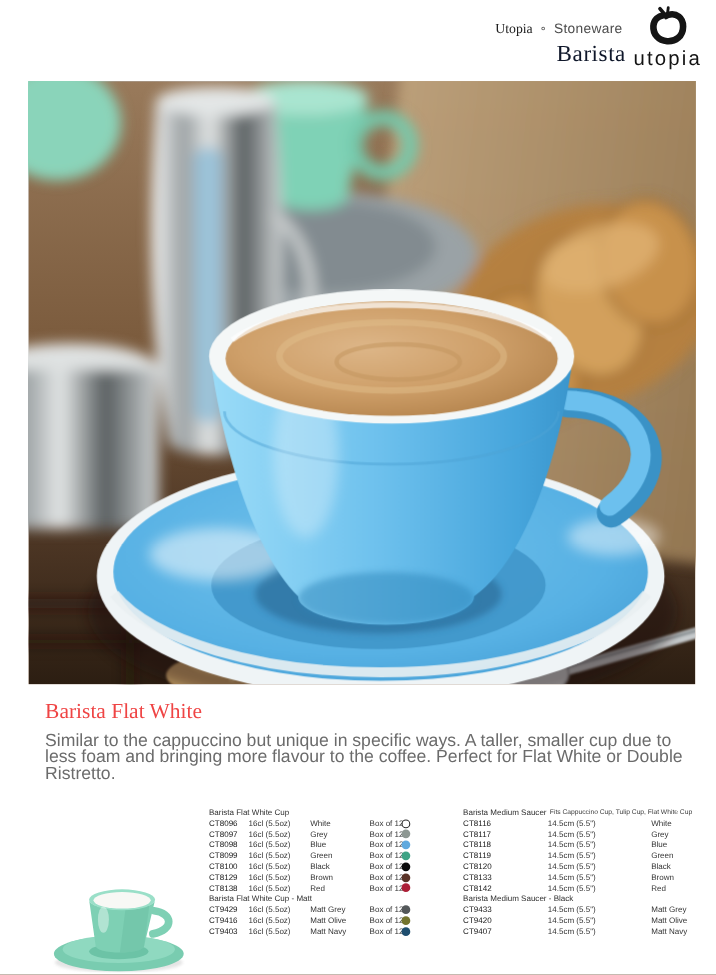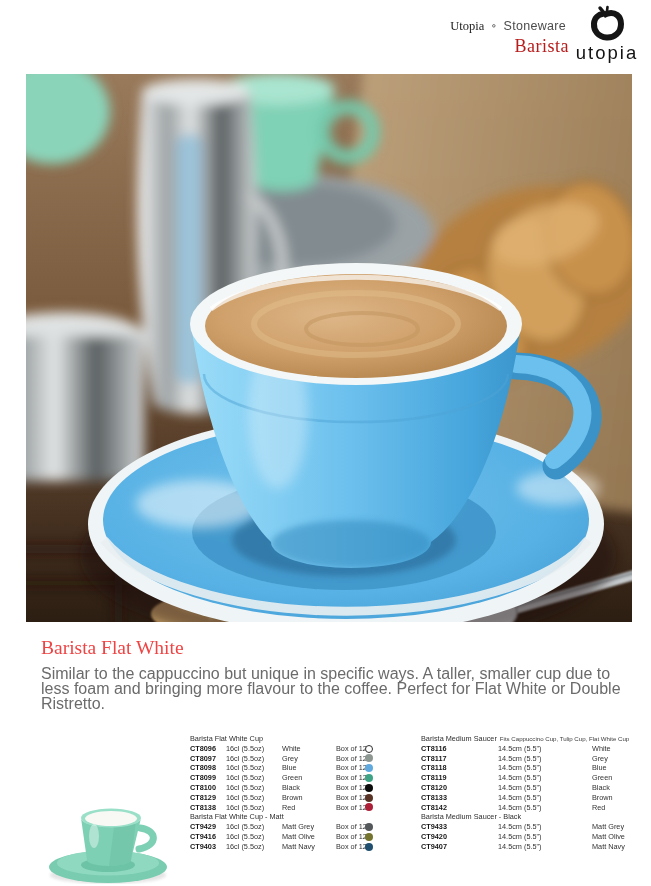--- a/index.html
+++ b/index.html
@@ -6,21 +6,21 @@
   body{
     width:651px;height:886px;position:relative;background:#ffffff;
     font-family:"Liberation Sans",sans-serif;color:#222;overflow:hidden;
   }
   
   .brandline{position:absolute;top:19px;right:85px;font-size:12.5px;color:#2b2b2b;white-space:nowrap;}
   .brandline .brand{font-family:"Liberation Serif",serif;color:#1d1d1d;}
   .brandline .sep{font-size:10px;color:#3a3a3a;padding:0 3px;position:relative;top:-1px;}
   .brandline .range{color:#4c4c4c;letter-spacing:.3px;}
   .collection{position:absolute;top:36px;right:82px;font-family:"Liberation Serif",serif;
-    font-size:18px;color:#b91c1c;letter-spacing:.5px;}
+    font-size:21px;color:#0f172a;letter-spacing:.5px;}
   .logo{position:absolute;top:5px;right:9px;width:70px;text-align:center;}
   .logo svg{display:block;margin:0 auto;}
   .logo-word{font-size:18.5px;letter-spacing:2px;color:#131313;line-height:1;margin-top:1px;}
   
   .photo{position:absolute;left:26px;top:74px;width:606px;height:548px;overflow:hidden;background:#6e5138;}
   .photo svg{display:block;}
   
   .sec-title{position:absolute;left:41px;top:637px;font-family:"Liberation Serif",serif;
     font-size:19.5px;color:#ef4444;}
   .sec-desc{position:absolute;left:41px;top:666px;width:586px;font-size:16px;
@@ -29,21 +29,21 @@
   .thumb{position:absolute;left:36px;top:788px;width:152px;height:96px;}
   
   .tbl{position:absolute;top:734px;font-size:7.3px;line-height:9.8px;color:#333;}
   .tbl-cup{left:190px;}
   .tbl-saucer{left:421px;}
   .tbl-title{height:9.8px;color:#2e2e2e;white-space:nowrap;display:flex;align-items:flex-start;gap:3px;}
   .tbl-sub{font-size:6.1px;color:#3c3c3c;}
   .row{display:grid;align-items:center;height:9.8px;white-space:nowrap;}
   .tbl-cup .row{grid-template-columns:36px 56px 54px 28px 10px;}
   .tbl-saucer .row{grid-template-columns:38px 55px 50px 28px 10px;gap:39px;}
-  .code{font-weight:bold;color:#161616;}
+  .code{font-weight:normal;color:#161616;}
   .swatch{width:8px;height:8px;border-radius:50%;justify-self:center;}
   .swatch.outlined{background:#fff !important;border:1.2px solid #2e2e2e;box-sizing:border-box;}
 </style>
 </head>
 <body>
 
 <div class="brandline">
   <span class="brand">Utopia</span>
   <span class="sep">∘</span>
   <span class="range">Stoneware</span>

